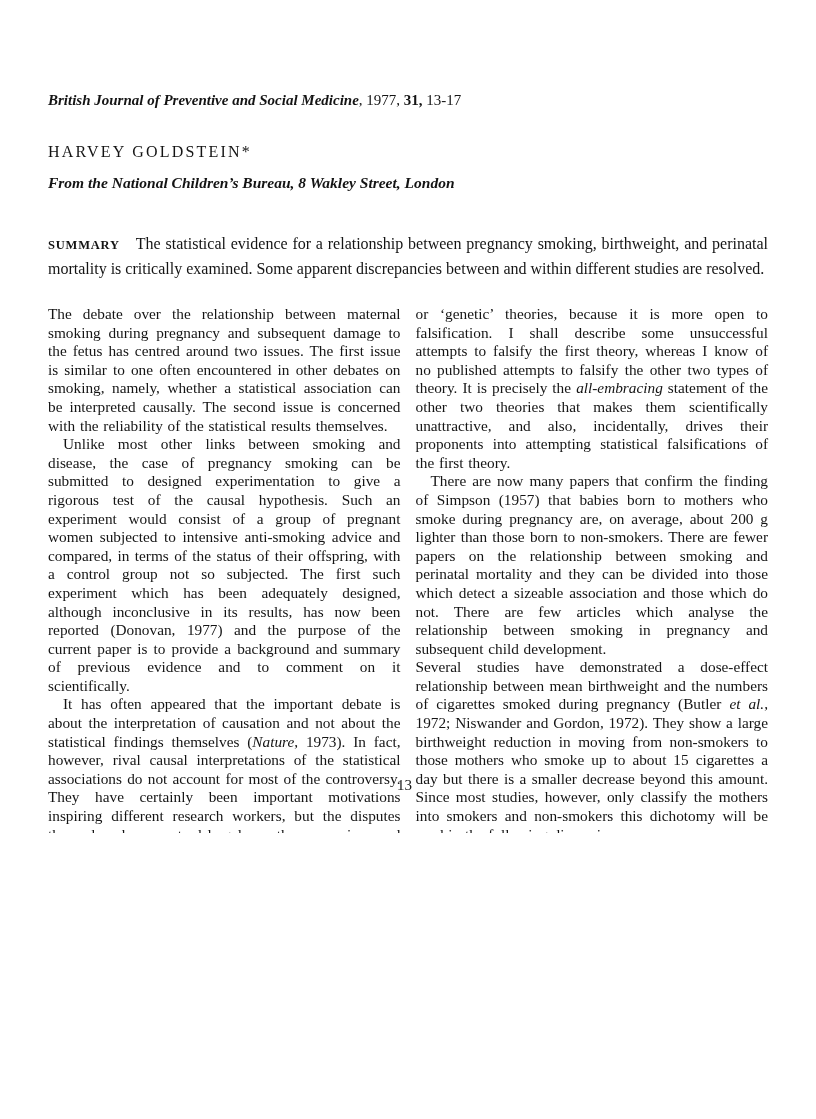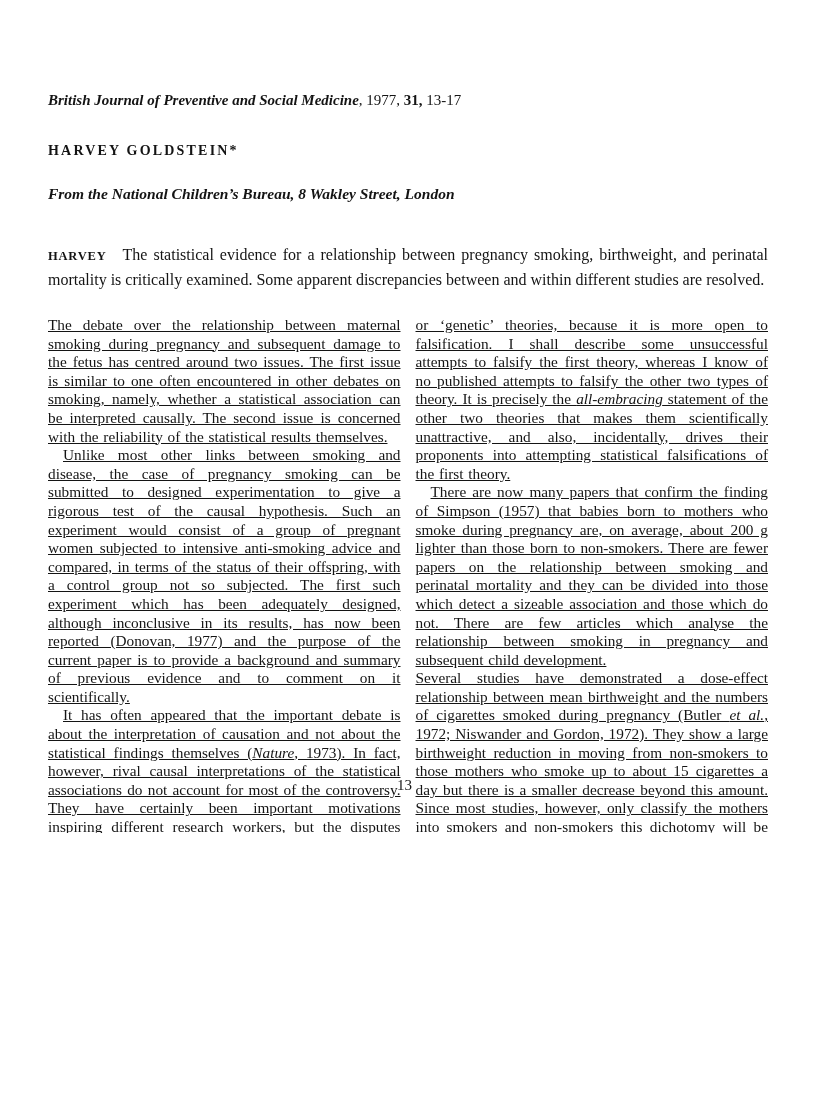--- a/index.html
+++ b/index.html
@@ -22,47 +22,46 @@
   .journal-line .jvol{font-weight:bold;}
   .paper-title{
     margin:42px 0 0 0;
     font-size:29.5px;
     line-height:35px;
     font-weight:400;
     letter-spacing:0.2px;
   }
   .author-line{
     margin-top:34px;
-    font-size:14px;
+    font-size:16px;
     letter-spacing:2.2px;
-    font-weight:bold;
+    font-weight:normal;
   }
   .affiliation-line{
-    margin-top:26px;
+    margin-top:13px;
     font-size:15.5px;
     font-style:italic;
     font-weight:bold;
   }
   .summary-block{
     margin-top:40px;
     font-size:16px;
     line-height:23px;
     text-align:justify;
   }
   .summary-label{
     font-size:12.5px;
     font-weight:bold;
     letter-spacing:0.8px;
     margin-right:16px;
   }
   .columns{
     display:flex;
     gap:15px;
     margin-top:25px;
-    text-decoration:underline;
   }
   .col{
     width:352.5px;
     box-sizing:border-box;
   }
   .body-para{
     margin:0;
     font-size:15.3px;
     line-height:18.6px;
     text-align:justify;
@@ -95,21 +94,21 @@
 <div class="page">
 
   <div class="journal-line"><span class="jtitle">British Journal of Preventive and Social Medicine</span><span>, 1977, </span><b class="jvol">31,</b><span> 13-17</span></div>
 
 
   <div class="author-line">HARVEY GOLDSTEIN*</div>
 
   <div class="affiliation-line">From the National Children’s Bureau, 8 Wakley Street, London</div>
 
   <div class="summary-block">
-    <span class="summary-label">HARVEY</span><span><span>The statistical evidence for a relationship between pregnancy smoking, birthweight, and perinatal mortality is critically examined. Some apparent discrepancies between and within different studies are resolved.</span></span>
+    <span class="summary-label">SUMMARY</span><span><span>The statistical evidence for a relationship between pregnancy smoking, birthweight, and perinatal mortality is critically examined. Some apparent discrepancies between and within different studies are resolved.</span></span>
   </div>
 
   <div class="columns">
     <div class="col">
       <div>
           <p class="body-para"><span>The debate over the relationship between maternal smoking during pregnancy and subsequent damage to the fetus has centred around two issues. The first issue is similar to one often encountered in other debates on smoking, namely, whether a statistical association can be interpreted causally. The second issue is concerned with the reliability of the statistical results themselves.</span></p>
           <p class="body-para indent"><span>Unlike most other links between smoking and disease, the case of pregnancy smoking can be submitted to designed experimentation to give a rigorous test of the causal hypothesis. Such an experiment would consist of a group of pregnant women subjected to intensive anti-smoking advice and compared, in terms of the status of their offspring, with a control group not so subjected. The first such experiment which has been adequately designed, although inconclusive in its results, has now been reported (Donovan, 1977) and the purpose of the current paper is to provide a background and summary of previous evidence and to comment on it scientifically.</span></p>
           <p class="body-para indent"><span>It has often appeared that the important debate is about the interpretation of causation and not about the statistical findings themselves (</span><i>Nature</i><span>, 1973). In fact, however, rival causal interpretations of the statistical associations do not account for most of the controversy. They have certainly been important motivations inspiring different research workers, but the disputes themselves have centred largely on the comparison and validity of the statistical analyses. Moreover, the demonstration of a statistical association is only one stage in the whole scientific process, and if one accepts the views of Popper (1973), the idea of a direct ‘causal’ link between smoking in pregnancy and fetal outcome is a rather better theory than, say, the ‘constitutional’</span></p>
         </div>
       <div class="footnote"><span>*Present address: Institute of Education, University of London, 20 Bedford Way, London WC1H OAL</span></div>

